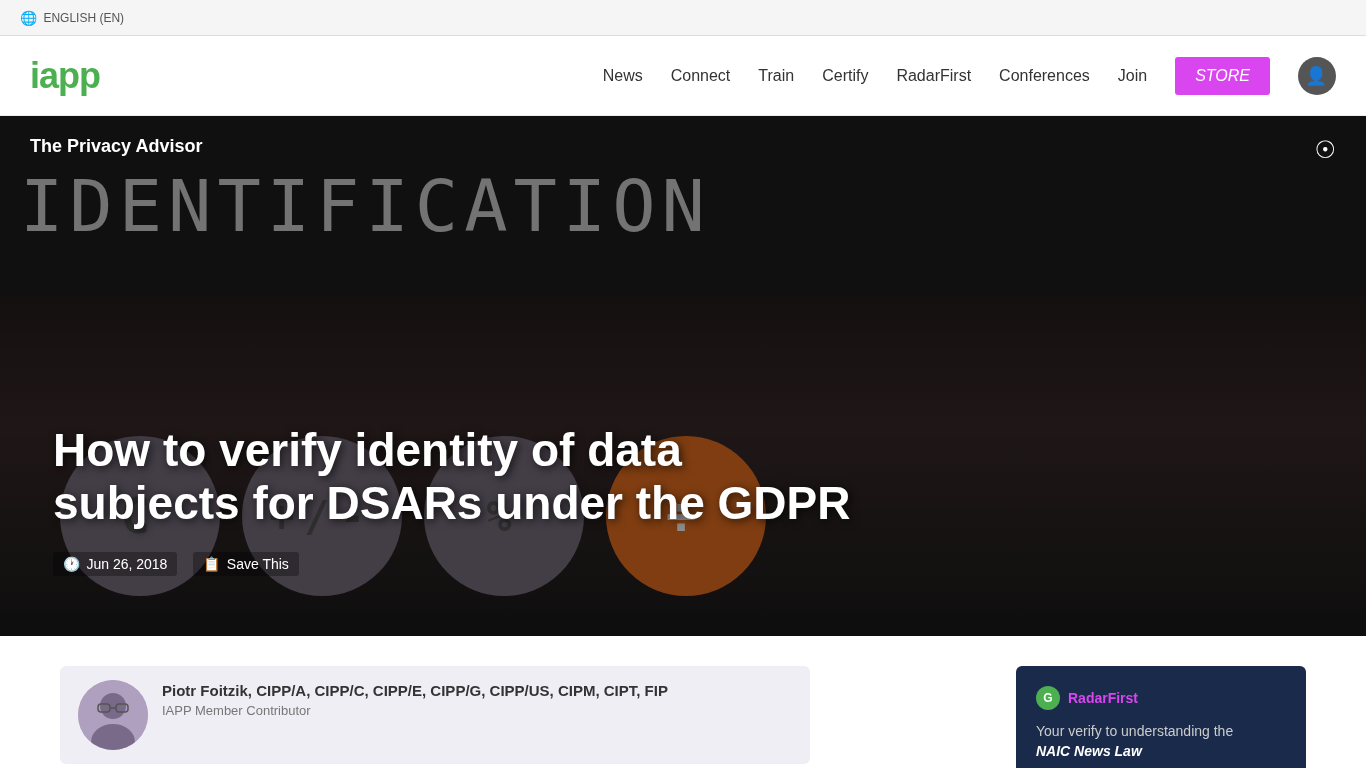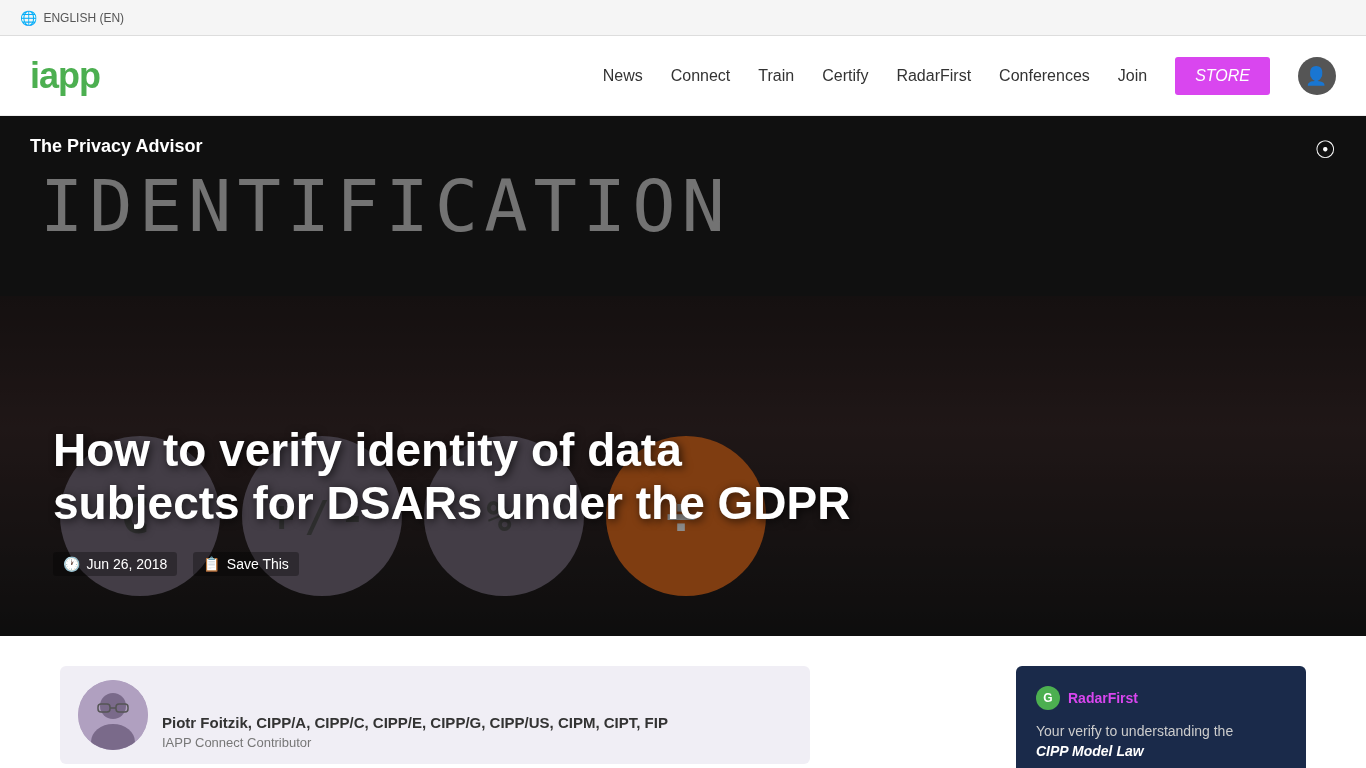--- a/index.html
+++ b/index.html
@@ -180,21 +180,21 @@
       display: flex;
       padding: 30px 60px;
       gap: 40px;
       background: #fff;
     }
     .article-main {
       flex: 1;
     }
     .author-box {
       display: flex;
-      align-items: flex-end;
+      align-items: flex-start;
       gap: 14px;
       background: #f0eef5;
       border-radius: 6px;
       padding: 14px 18px;
       margin-bottom: 24px;
       max-width: 750px;
     }
     .author-avatar {
       width: 70px;
       height: 70px;
@@ -291,21 +291,21 @@
     <a href="#" class="nav-store-btn">STORE</a>
     <div class="user-icon-btn">👤</div>
   </div>
 </nav>
 
 <div class="hero">
 
   <div class="hero-bg">
     <div style="position:absolute;top:0;left:0;right:0;bottom:0;background:linear-gradient(180deg,#111 0%,#2a2020 40%,#3a2a2a 60%,#1a1a1a 100%);"></div>
 
-    <div style="position:absolute;top:0;left:0;right:0;height:180px;background:#1e1e1e;display:flex;align-items:center;padding-left:40px;overflow:hidden;">
+    <div style="position:absolute;top:0;left:0;right:0;height:180px;background:#1e1e1e;display:flex;align-items:center;padding-left:20px;overflow:hidden;">
       <span style="font-family:monospace;font-size:72px;color:rgba(255,255,255,0.8);letter-spacing:6px;font-weight:100;">IDENTIFICATION</span>
     </div>
 
     <div style="position:absolute;bottom:40px;left:30px;right:0;display:flex;align-items:center;gap:22px;padding:0 30px;">
       <div style="width:160px;height:160px;border-radius:50%;background:#7a7080;display:flex;align-items:center;justify-content:center;font-size:50px;color:#555;">C</div>
       <div style="width:160px;height:160px;border-radius:50%;background:#7a7080;display:flex;align-items:center;justify-content:center;font-size:42px;color:#555;">+/-</div>
       <div style="width:160px;height:160px;border-radius:50%;background:#7a7080;display:flex;align-items:center;justify-content:center;font-size:42px;color:#555;">%</div>
       <div style="width:160px;height:160px;border-radius:50%;background:#e86f20;display:flex;align-items:center;justify-content:center;font-size:50px;color:#fff;">÷</div>
     </div>
   </div>
@@ -343,34 +343,34 @@
           <circle cx="35" cy="26" r="13" fill="#7a6a8a"></circle>
           <ellipse cx="35" cy="62" rx="22" ry="18" fill="#7a6a8a"></ellipse>
 
           <rect x="20" y="24" width="12" height="8" rx="3" fill="none" stroke="#555" stroke-width="1.5"></rect>
           <rect x="38" y="24" width="12" height="8" rx="3" fill="none" stroke="#555" stroke-width="1.5"></rect>
           <line x1="32" y1="28" x2="38" y2="28" stroke="#555" stroke-width="1.5"></line>
         </svg>
       </div>
       <div class="author-info">
         <h3>Piotr Foitzik, CIPP/A, CIPP/C, CIPP/E, CIPP/G, CIPP/US, CIPM, CIPT, FIP</h3>
-        <p>IAPP Connect Contributor</p>
+        <p>IAPP Member Contributor</p>
       </div>
     </div>
 
   </div>
 
   <div class="article-sidebar">
     <div class="sidebar-ad">
       <div class="sidebar-ad-inner">
         <div class="sidebar-ad-logo">
           <div class="radar-icon">G</div>
           <span>RadarFirst</span>
         </div>
         <div class="sidebar-ad-title">
           <span>Your verify to understanding the</span><br>
-          <strong>CIPP Model Law</strong>
+          <strong>NAIC News Law</strong>
         </div>
       </div>
 
     </div>
   </div>
 </div>
 
 </body></html>

